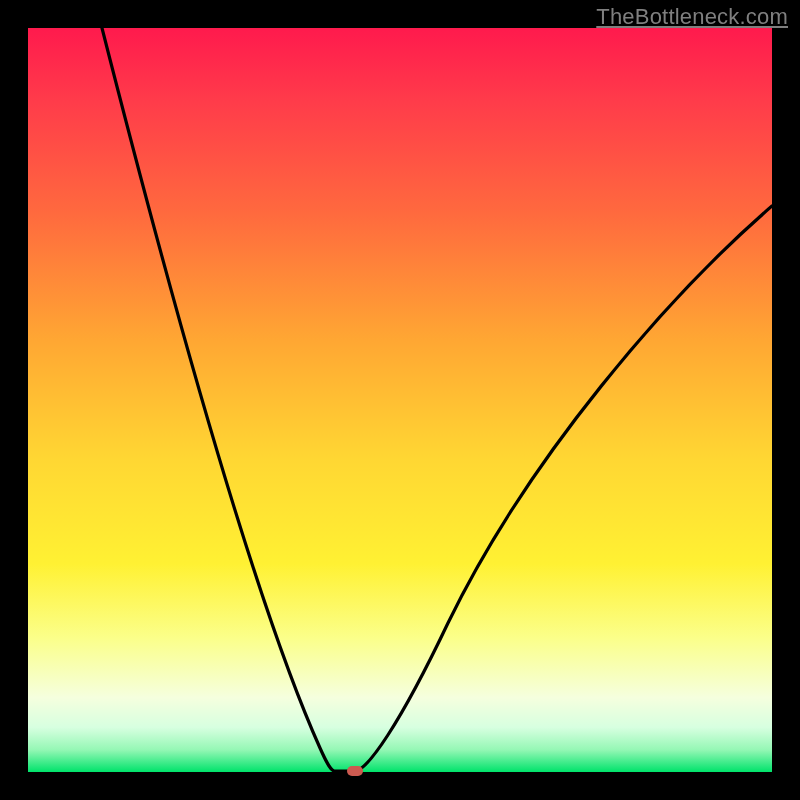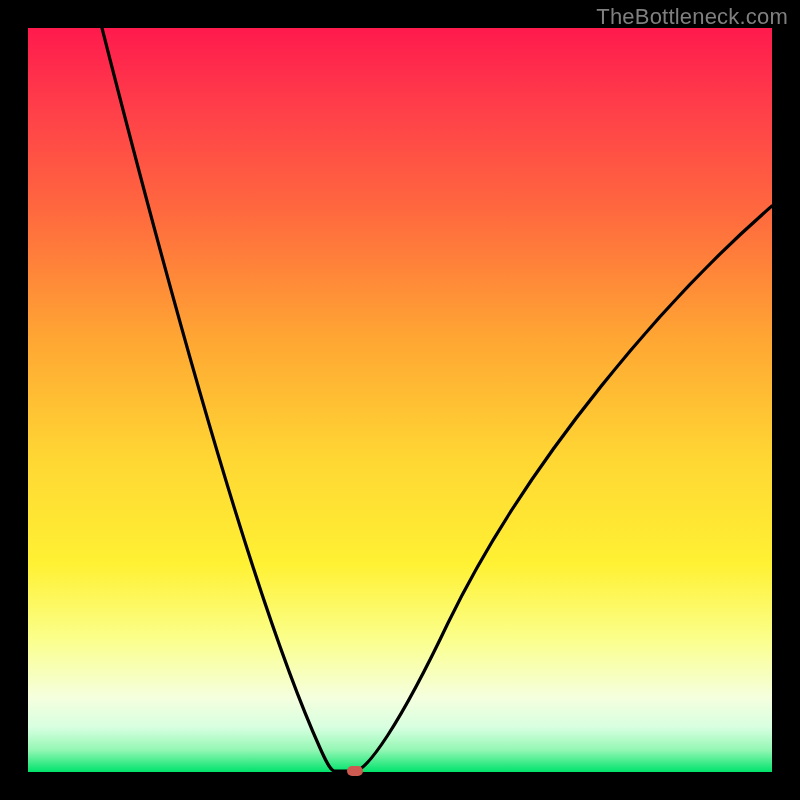--- a/index.html
+++ b/index.html
@@ -31,20 +31,21 @@
       #00e36b 100%);
   }
   .watermark {
     position: absolute;
     top: 4px;
     right: 12px;
     color: #7f7f7f;
     font-size: 22px;
     font-weight: 500;
     letter-spacing: 0.2px;
+    text-decoration: underline;
   }
   svg.curve {
     position: absolute;
     left: 0;
     top: 0;
   }
   .marker {
     position: absolute;
     width: 16px;
     height: 10px;

